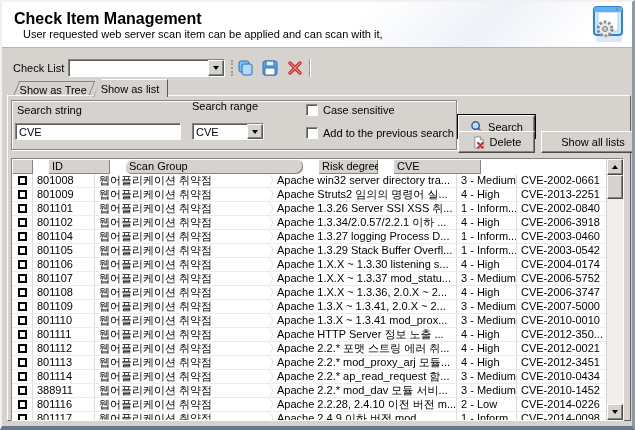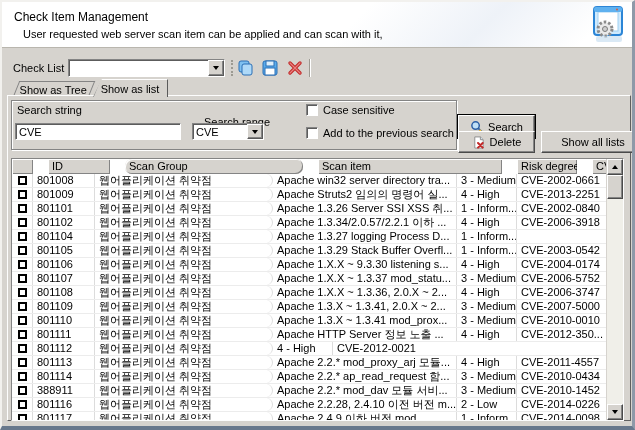--- a/index.html
+++ b/index.html
@@ -7,21 +7,21 @@
   body { font-family:"Liberation Sans","DejaVu Sans",sans-serif; font-size:11px; color:#000; }
 
   .win { position:relative; width:635px; height:430px; background:#d6d3ce;
          border-top:2px solid #f2f1ee; border-left:2px solid #f2f1ee;
          border-right:3px solid #8e99a8; border-bottom:4px solid #68788c; overflow:hidden; }
 
   
   .banner { position:absolute; left:0; top:0; width:630px; height:46px;
             background:linear-gradient(135deg,#ffffff 55%,#eef2f8 75%,#ffffff 92%);
             border-bottom:1px solid #b9b6ae; }
-  .banner-title { position:absolute; left:12px; top:8px; font-weight:normal; font-size:12px; }
+  .banner-title { position:absolute; left:12px; top:8px; font-weight:bold; font-size:16px; }
   .banner-sub { position:absolute; left:21px; top:26px; font-size:11px; }
   .banner-icon { position:absolute; right:6px; top:3px; width:40px; height:40px; }
 
   
   .cl-label { position:absolute; left:11px; top:60px; }
   .combo { position:absolute; background:#fff; border:1px solid; border-color:#848484 #fff #fff #848484;
            box-shadow:inset 1px 1px 0 #5c5c5c; display:flex; align-items:center; }
   .combo .val { flex:1; padding:1px 3px; overflow:hidden; white-space:nowrap; }
   .combo .drop { width:16px; height:100%; background:#d6d3ce; border:1px solid;
                  border-color:#fff #5a5a5a #5a5a5a #fff; box-shadow:inset -1px -1px 0 #848484;
@@ -138,21 +138,21 @@
     </div>
   <div class="tab tab-list">
       <span>Show as list</span>
     </div>
 
   <div class="panel">
 
     <div class="groupbox"></div>
     <span class="lbl" style="left:9px; top:8px;">Search string</span>
     <input class="input" style="left: 7px; top: 27px; width: 166px; height: 17px;" value="CVE">
-    <span class="lbl" style="left:184px; top:20px;margin-left:12px;">Search range</span>
+    <span class="lbl" style="left:184px; top:4px;">Search range</span>
     <div class="combo" style="left:184px; top:27px; width:72px; height:17px;">
       <span class="val">CVE</span>
       <span class="drop">
           <span class="arrow-down"></span>
         </span>
     </div>
 
     <label class="chkrow" style="left:278px; top:8px;"><span class="chk"></span><span>Case sensitive</span></label>
     <label class="chkrow" style="left:278px; top:31px;"><span class="chk"></span><span>Add to the previous search result</span></label>
 
@@ -175,21 +175,20 @@
     <button class="btn" style="left:533px; top:35px; width:104px; height:22px;">
       <span>Show all lists</span>
     </button>
 
     <div class="table">
       <div class="tmain">
         <div class="thead">
           <div class="hcell c-cb"></div>
           <div class="hcell c-id">ID</div>
           <div class="hcell c-group">Scan Group</div>
-          <div class="hcell c-item">Scan item</div>
           <div class="hcell c-risk">Risk degree</div>
           <div class="hcell c-cve">CVE</div>
         </div>
         <div class="tbody">
             <div class="trow">
               <div class="tcell c-cb">
                 <span class="rowchk"></span>
               </div>
               <div class="tcell c-id">801008</div>
               <div class="tcell c-group">웹어플리케이션 취약점</div>
@@ -228,38 +227,39 @@
               <div class="tcell c-cve">CVE-2006-3918</div>
             </div>
             <div class="trow">
               <div class="tcell c-cb">
                 <span class="rowchk"></span>
               </div>
               <div class="tcell c-id">801104</div>
               <div class="tcell c-group">웹어플리케이션 취약점</div>
               <div class="tcell c-item">Apache 1.3.27 logging Process D...</div>
               <div class="tcell c-risk">1 - Inform...</div>
+              <div class="tcell c-cve">CVE-2003-0460</div>
             </div>
             <div class="trow">
               <div class="tcell c-cb">
                 <span class="rowchk"></span>
               </div>
               <div class="tcell c-id">801105</div>
               <div class="tcell c-group">웹어플리케이션 취약점</div>
               <div class="tcell c-item">Apache 1.3.29 Stack Buffer Overfl...</div>
               <div class="tcell c-risk">1 - Inform...</div>
               <div class="tcell c-cve">CVE-2003-0542</div>
             </div>
             <div class="trow">
               <div class="tcell c-cb">
                 <span class="rowchk"></span>
               </div>
               <div class="tcell c-id">801106</div>
               <div class="tcell c-group">웹어플리케이션 취약점</div>
-              <div class="tcell c-item">Apache 1.X.X ~ 9.3.30 listening s...</div>
+              <div class="tcell c-item">Apache 1.X.X ~ 1.3.30 listening s...</div>
               <div class="tcell c-risk">4 - High</div>
               <div class="tcell c-cve">CVE-2004-0174</div>
             </div>
             <div class="trow">
               <div class="tcell c-cb">
                 <span class="rowchk"></span>
               </div>
               <div class="tcell c-id">801107</div>
               <div class="tcell c-group">웹어플리케이션 취약점</div>
               <div class="tcell c-item">Apache 1.X.X ~ 1.3.37 mod_statu...</div>
@@ -305,32 +305,33 @@
               <div class="tcell c-item">Apache HTTP Server 정보 노출 ...</div>
               <div class="tcell c-risk">4 - High</div>
               <div class="tcell c-cve">CVE-2012-350...</div>
             </div>
             <div class="trow">
               <div class="tcell c-cb">
                 <span class="rowchk"></span>
               </div>
               <div class="tcell c-id">801112</div>
               <div class="tcell c-group">웹어플리케이션 취약점</div>
+              <div class="tcell c-item">Apache 2.2.* 포맷 스트링 에러 취...</div>
               <div class="tcell c-risk">4 - High</div>
               <div class="tcell c-cve">CVE-2012-0021</div>
             </div>
             <div class="trow">
               <div class="tcell c-cb">
                 <span class="rowchk"></span>
               </div>
               <div class="tcell c-id">801113</div>
               <div class="tcell c-group">웹어플리케이션 취약점</div>
               <div class="tcell c-item">Apache 2.2.* mod_proxy_arj 모듈...</div>
               <div class="tcell c-risk">4 - High</div>
-              <div class="tcell c-cve">CVE-2011-4557</div>
+              <div class="tcell c-cve">CVE-2012-3451</div>
             </div>
             <div class="trow">
               <div class="tcell c-cb">
                 <span class="rowchk"></span>
               </div>
               <div class="tcell c-id">801114</div>
               <div class="tcell c-group">웹어플리케이션 취약점</div>
               <div class="tcell c-item">Apache 2.2.* ap_read_request 함...</div>
               <div class="tcell c-risk">3 - Medium</div>
               <div class="tcell c-cve">CVE-2010-0434</div>

